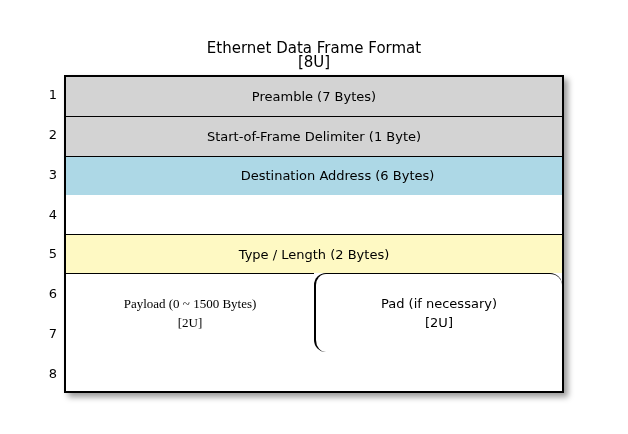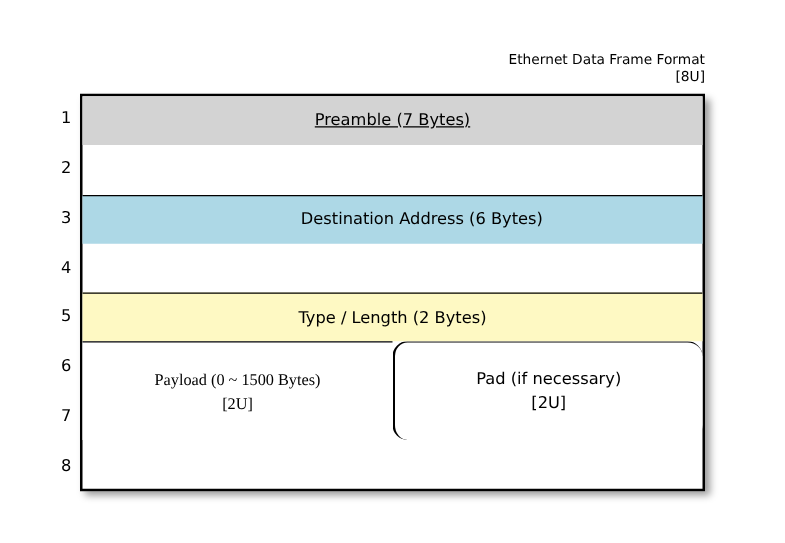--- a/index.html
+++ b/index.html
@@ -13,22 +13,22 @@
     width: 628px;
     height: 434px;
     background: #ffffff;
     overflow: hidden;
   }
   .title-block {
     position: absolute;
     top: 41px;
     left: 64px;
     width: 500px;
-    text-align: right;
-    font-size: 11px;
+    text-align: center;
+    font-size: 15px;
     line-height: 14px;
     color: #000000;
   }
   .row-numbers {
     position: absolute;
     left: 28px;
     top: 75px;
     width: 29px;
     height: 318px;
     display: grid;
@@ -55,21 +55,21 @@
   }
   .cell {
     display: flex;
     flex-direction: column;
     align-items: center;
     justify-content: center;
     font-size: 13px;
     line-height: 19px;
     text-align: center;
   }
-  .fill-gray   { background: #d3d3d3; text-decoration: underline; }
+  .fill-gray   { background: #d3d3d3; }
   .fill-blue   { background: #add8e6; }
   .fill-yellow { background: #fef9c3; }
   .fill-white  { background: #ffffff; }
   .bt { border-top: 1px solid #000000; }
   .r1  { grid-row: 1; grid-column: 1 / 3; }
   .r2  { grid-row: 2; grid-column: 1 / 3; }
   .r3  { grid-row: 3; grid-column: 1 / 3; padding-left: 47px; }
   .r4  { grid-row: 4; grid-column: 1 / 3; }
   .r5  { grid-row: 5; grid-column: 1 / 3; }
   .r67-left  { grid-row: 6 / 8; grid-column: 1 / 2; font-family: Liberation Serif, serif; }
@@ -92,20 +92,21 @@
     <div class="row-num">3</div>
     <div class="row-num">4</div>
     <div class="row-num">5</div>
     <div class="row-num">6</div>
     <div class="row-num">7</div>
     <div class="row-num">8</div>
   </div>
 
   <div class="frame-table">
     <div class="cell r1 fill-gray">Preamble (7 Bytes)</div>
+    <div class="cell r2 fill-gray bt">Start-of-Frame Delimiter (1 Byte)</div>
     <div class="cell r3 fill-blue bt">Destination Address (6 Bytes)</div>
     <div class="cell r5 fill-yellow bt">Type / Length (2 Bytes)</div>
     <div class="cell r67-left fill-white bt">
       <div>Payload (0 ~ 1500 Bytes)</div>
       <div>[2U]</div>
     </div>
     <div class="cell r67-right fill-white bt">
       <div>Pad (if necessary)</div>
       <div>[2U]</div>
     </div>

